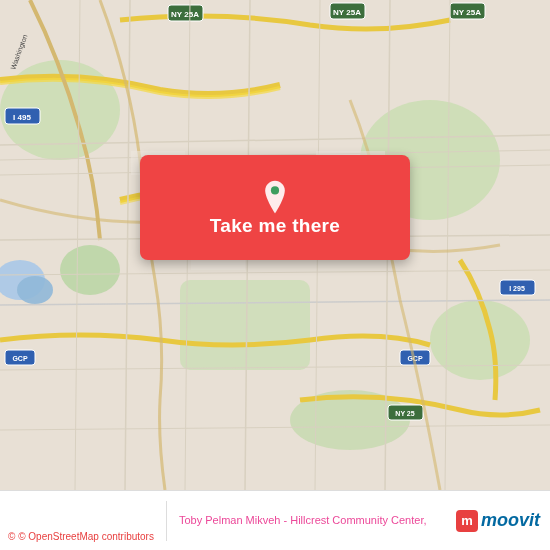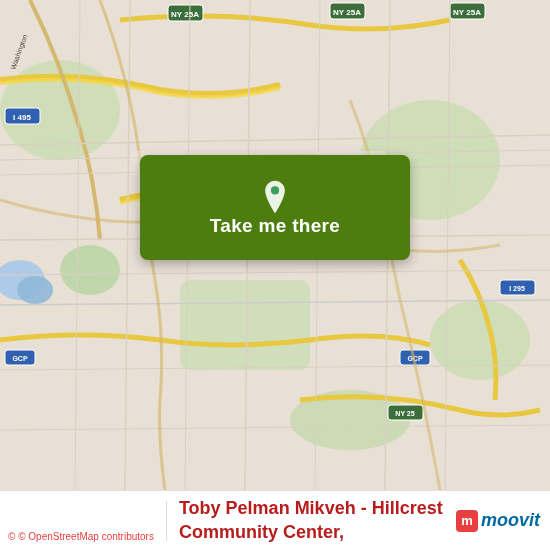--- a/index.html
+++ b/index.html
@@ -25,21 +25,21 @@
       height: 100%;
     }
 
     
     .take-me-there-btn {
       position: absolute;
       top: 155px;
       left: 140px;
       width: 270px;
       height: 105px;
-      background-color: #4d7c0f;
+      background-color: #ef4444;
       border-radius: 8px;
       display: flex;
       flex-direction: column;
       align-items: center;
       justify-content: center;
       cursor: pointer;
       box-shadow: 0 4px 12px rgba(0,0,0,0.3);
       border: none;
       gap: 0;
     }
@@ -81,23 +81,23 @@
     }
 
     .info-text-block {
       display: flex;
       flex-direction: column;
       justify-content: center;
       flex: 1;
     }
 
     .location-name {
-      font-size: 18px;
-      font-weight: bold;
-      color: #b91c1c;
+      font-size: 11px;
+      font-weight: normal;
+      color: #ec4899;
       line-height: 1.3;
     }
 
     .moovit-logo {
       display: flex;
       align-items: center;
       gap: 3px;
       flex-shrink: 0;
     }
 

